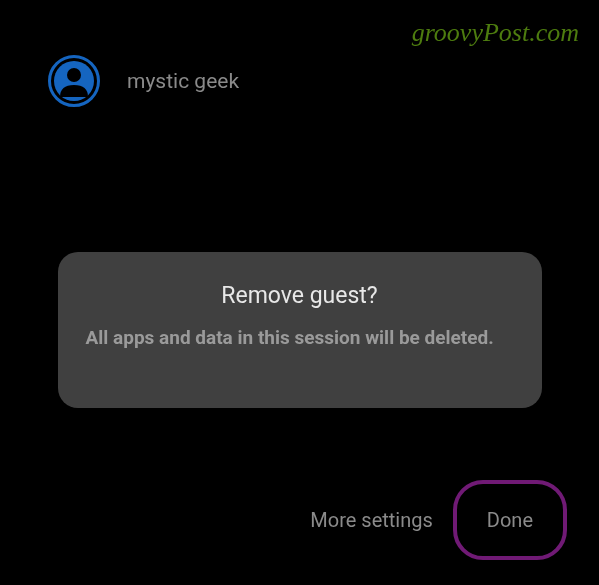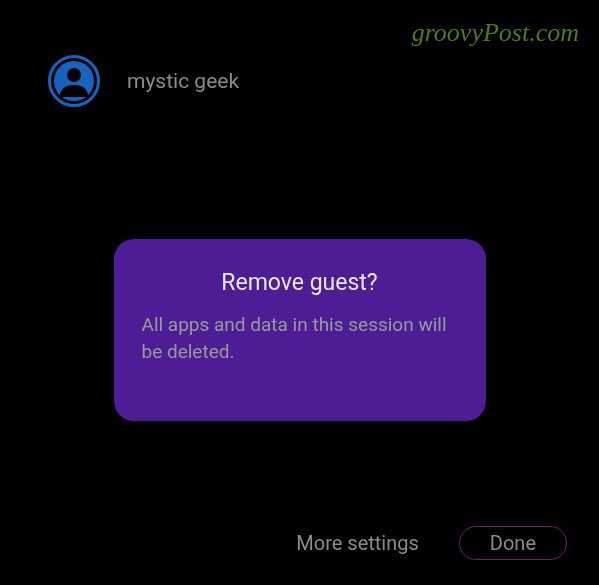--- a/index.html
+++ b/index.html
@@ -72,65 +72,66 @@
       top: 0;
       left: 0;
       width: 100%;
       height: 100%;
       display: flex;
       align-items: center;
       justify-content: center;
       pointer-events: none;
     }
     .dialog {
-      background: #4c1d95;
+      background: #404040;
       border-radius: 20px;
-      width: 372px;
+      width: 484px;
       padding: 30px 28px 24px 28px;
       margin-top: 75px;
       pointer-events: auto;
     }
     .dialog-title {
       color: #e8e8e8;
       font-size: 23px;
       text-align: center;
       margin-bottom: 16px;
       font-weight: 400;
     }
     .dialog-message {
       color: #9a9a9a;
       font-size: 19px;
       line-height: 1.4;
       margin-bottom: 32px;
+      font-weight: bold;
     }
     .dialog-button {
       color: #e57380;
       font-size: 22px;
       text-align: center;
       padding: 18px 0;
       cursor: pointer;
     }
     .bottom-actions {
       position: absolute;
       bottom: 25px;
       right: 32px;
       display: flex;
       align-items: center;
-      gap: 40px;
+      gap: 20px;
     }
     .more-settings {
       color: #8a8a8a;
       font-size: 20px;
     }
     .done-button {
       color: #8a8a8a;
       font-size: 20px;
-      border: 1px solid #701a75;
+      border: 4px solid #701a75;
       border-radius: 30px;
-      padding: 4px 30px;
+      padding: 24px 30px;
       cursor: pointer;
     }
   </style>
 </head>
 <body>
 
 <div class="watermark">groovyPost.com</div>
 
 <div class="user-list">
   <div class="user-row">

